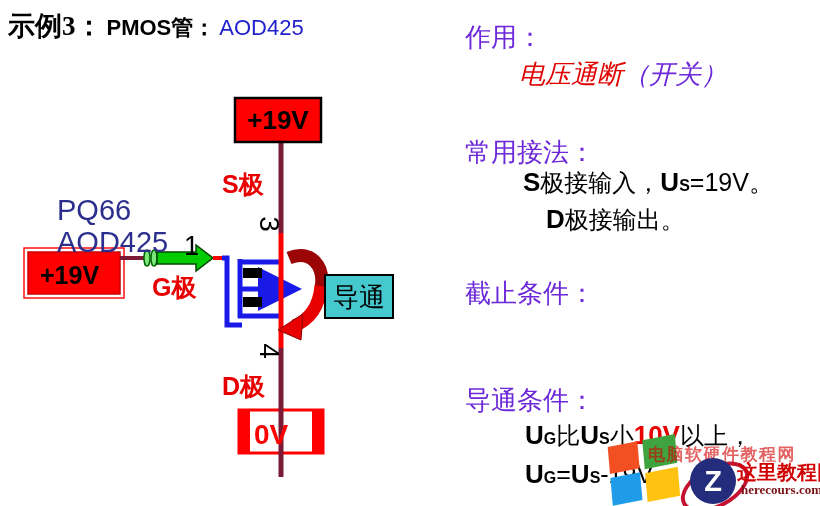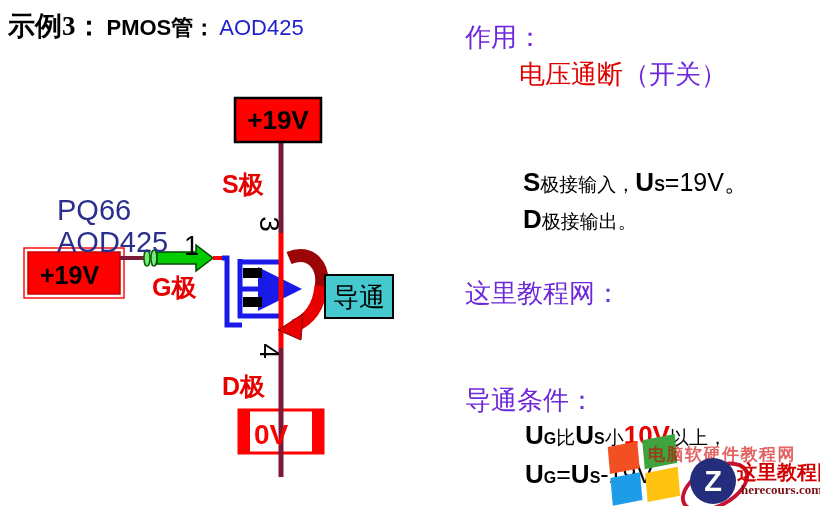--- a/index.html
+++ b/index.html
@@ -5,21 +5,21 @@
   html,body{margin:0;padding:0;background:#fff;}
   #stage{position:relative;width:820px;height:506px;background:#fff;overflow:hidden;
          font-family:"Liberation Serif","DejaVu Serif",serif;}
   .abs{position:absolute;white-space:nowrap;}
   
   .title-main{font-size:27px;font-weight:bold;color:#000;font-family:"Liberation Serif","DejaVu Serif",serif;}
   .title-sub{font-size:22px;font-weight:bold;color:#000;font-family:"Liberation Sans","DejaVu Sans",sans-serif;}
   .title-part{font-size:22px;color:#2222CC;font-family:"Liberation Sans","DejaVu Sans",sans-serif;}
   
   .hdr{font-size:26px;color:#6d28d9;}
-  .cn{font-size:19px;color:#000;margin-top:32px;}
+  .cn{font-size:24px;color:#000;margin-top:32px;}
   .cn-red{font-size:26px;color:#E00000;}
   .u{font-family:"Liberation Sans","DejaVu Sans",sans-serif;font-weight:bold;font-size:26px;color:#000;}
   .subs{font-family:"Liberation Sans","DejaVu Sans",sans-serif;font-weight:bold;font-size:16px;color:#000;}
   .eqn{font-family:"Liberation Sans","DejaVu Sans",sans-serif;font-weight:400;font-size:25px;color:#000;}
   .red-b{font-family:"Liberation Sans","DejaVu Sans",sans-serif;font-weight:bold;font-size:26px;color:#E80000;}
   
   .svg-sans{font-family:"Liberation Sans","DejaVu Sans",sans-serif;}
   .svg-serif{font-family:"Liberation Serif","DejaVu Serif",serif;}
   
   .winlogo{width:72px;height:64px;transform:rotate(-5deg) skewY(-6deg);}
@@ -97,32 +97,33 @@
     <text x="152" y="296" class="svg-sans" font-size="25" font-weight="bold" fill="#E80000">G极</text>
     <text x="222" y="395" class="svg-sans" font-size="25" font-weight="bold" fill="#E80000">D极</text>
     <text x="57" y="220" class="svg-sans" font-size="29" fill="#2B2E8C">PQ66</text>
     <text x="57" y="252" class="svg-sans" font-size="29" fill="#2B2E8C">AOD425</text>
     <text x="184" y="255" class="svg-sans" font-size="27" fill="#000">1</text>
     <text x="269" y="224" transform="rotate(90 269 224)" text-anchor="middle" dominant-baseline="central" class="svg-sans" font-size="28" fill="#000">3</text>
     <text x="269" y="351" transform="rotate(90 269 351)" text-anchor="middle" dominant-baseline="central" class="svg-sans" font-size="28" fill="#000">4</text>
   </svg>
 
   <div class="abs hdr" style="left:465px;top:20px;">作用：</div>
-  <div class="abs" style="left:519px;top:57px;">
+  <div class="abs" style="left:519px;top:57px;font-style:italic;">
     <span class="cn-red">电压通断</span><span class="hdr">（开关）</span>
   </div>
 
+  <div class="abs hdr" style="left:465px;top:135px;">常用接法：</div>
   <div class="abs" style="left:523px;top:166px;">
     <span class="u">S</span><span class="cn">极接输入，</span><span class="u">U</span><span class="subs">S</span><span class="eqn">=19V。</span>
   </div>
-  <div class="abs" style="left:523px;top:204px;">
+  <div class="abs" style="left:546px;top:204px;">
     <span class="u">D</span><span class="cn">极接输出。</span>
   </div>
 
-  <div class="abs hdr" style="left:465px;top:276px;">这里教程网：</div>
+  <div class="abs hdr" style="left:465px;top:276px;">截止条件：</div>
 
   <div class="abs hdr" style="left:465px;top:383px;font-family:Liberation Mono, monospace;">导通条件：</div>
   <div class="abs" style="left:525px;top:420px;">
     <span class="u">U</span><span class="subs">G</span><span class="cn">比</span><span class="u">U</span><span class="subs">S</span><span class="cn">小</span><span class="red-b">10V</span><span class="cn">以上，</span>
   </div>
   <div class="abs" style="left:525px;top:458px;">
     <span class="u">U</span><span class="subs">G</span><span class="eqn">=</span><span class="u">U</span><span class="subs">S</span><span class="eqn">-19V。</span>
   </div>
 
   <div class="abs winlogo" style="left:610px;top:440px;">

